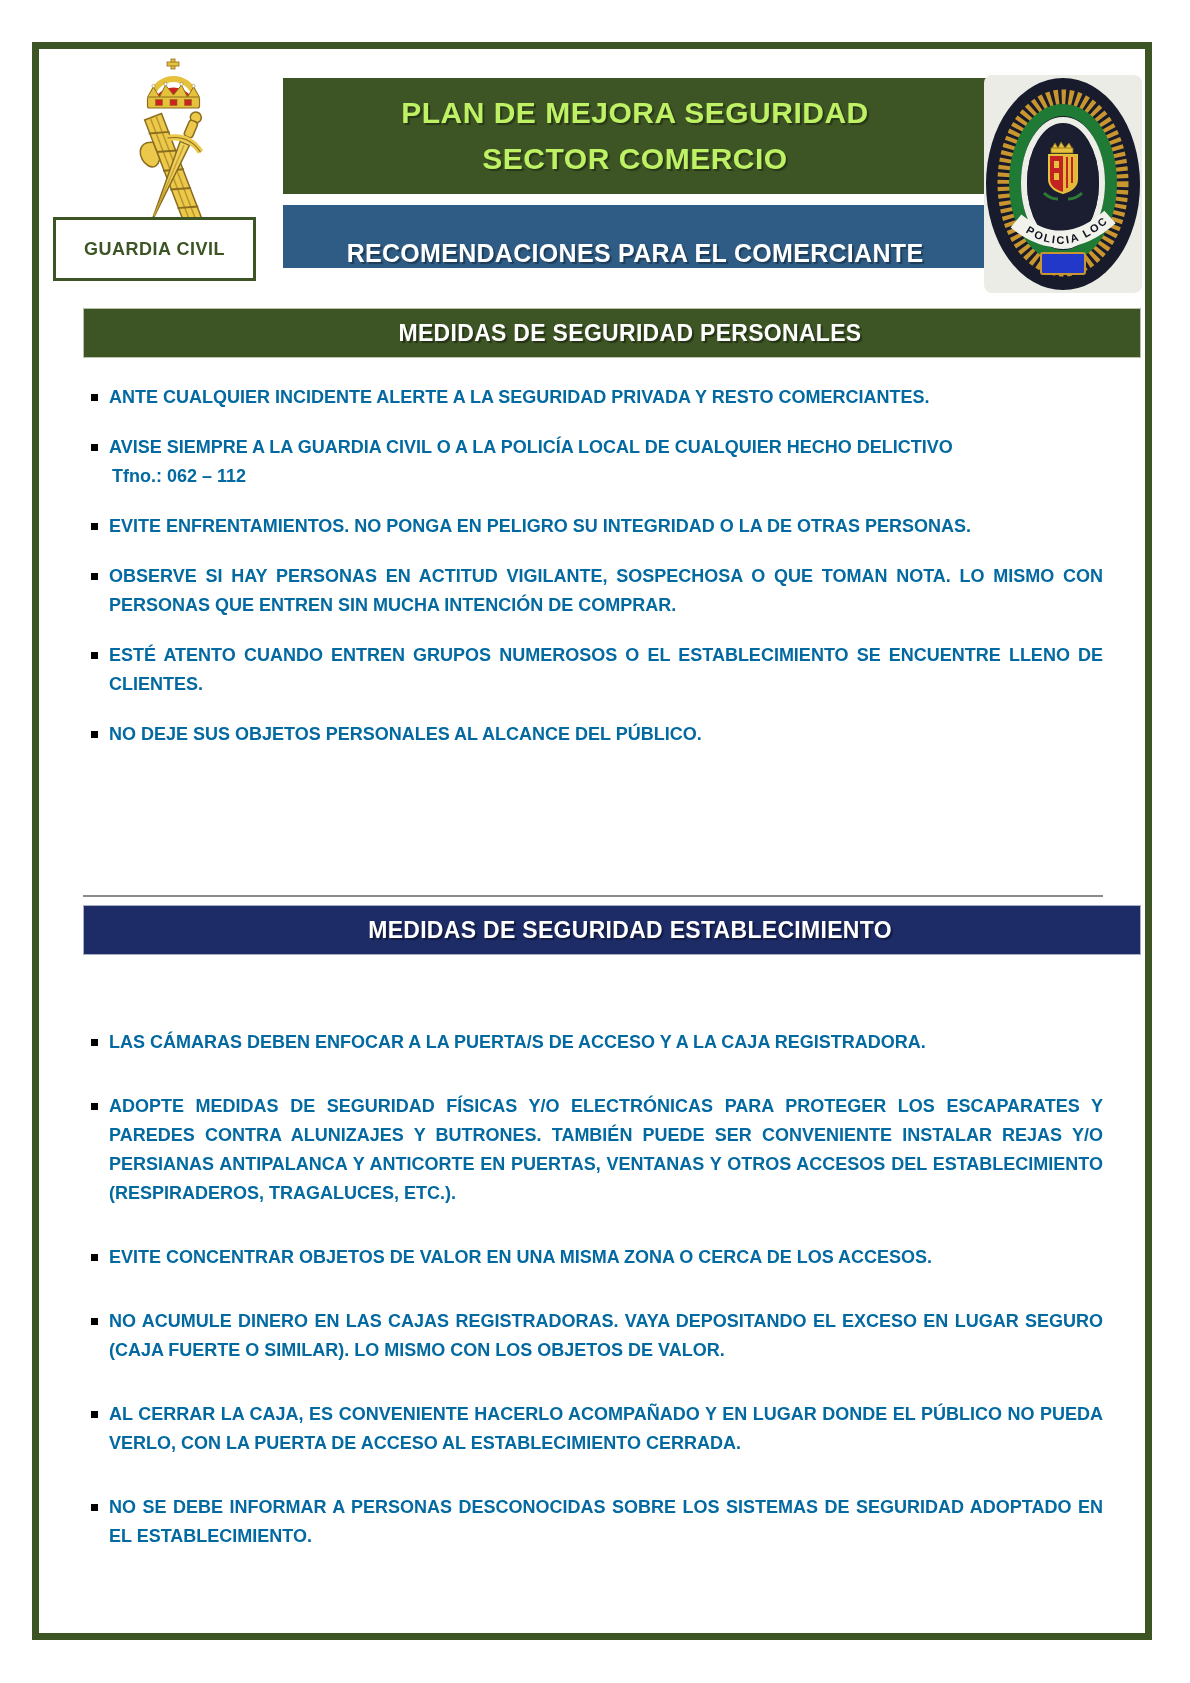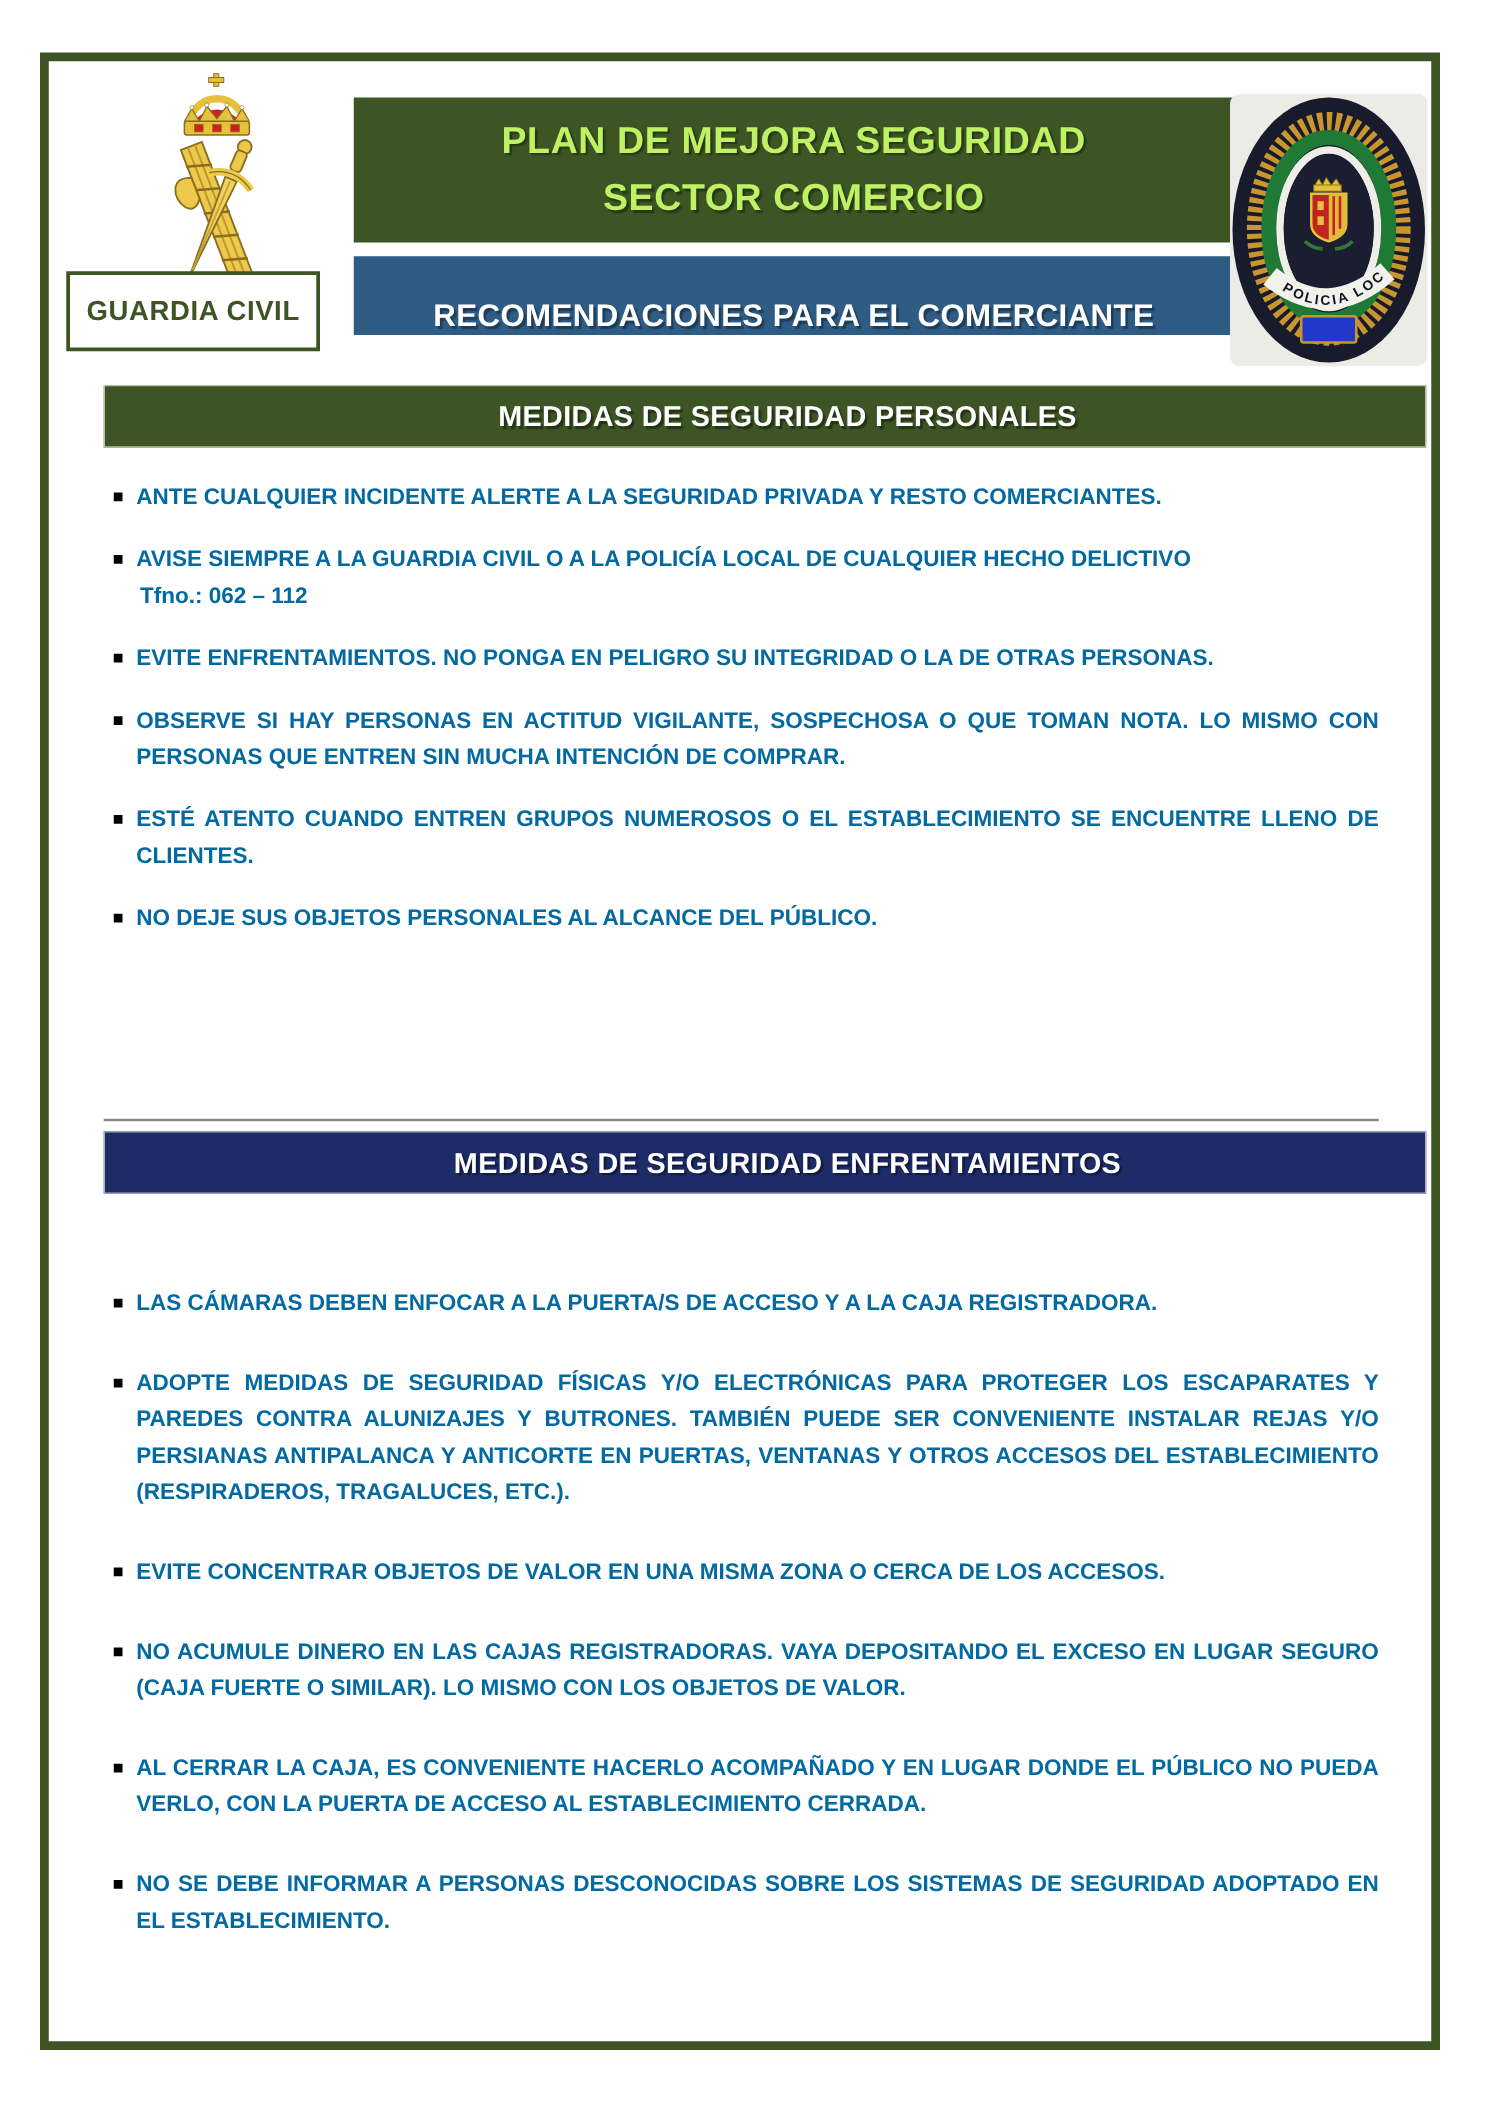--- a/index.html
+++ b/index.html
@@ -3,21 +3,21 @@
 <meta charset="utf-8">
 <style>
   html,body{margin:0;padding:0;background:#ffffff;}
   body{width:1190px;height:1683px;position:relative;font-family:"Liberation Sans",sans-serif;}
   .sheet{position:absolute;left:32px;top:42px;width:1106px;height:1584px;border:7px solid #3d5424;background:#ffffff;}
 
   
   .emblem{position:absolute;left:62px;top:6px;width:145px;height:165px;}
   .gc-box{position:absolute;left:14px;top:168px;width:197px;height:58px;border:3px solid #3d5424;
           display:flex;align-items:center;justify-content:center;}
-  .gc-box span{color:#3d5424;font-weight:bold;font-size:22px;letter-spacing:.5px;}
+  .gc-box span{color:#3d5424;font-weight:bold;font-size:18px;letter-spacing:.5px;}
   .banner-main{position:absolute;left:244px;top:29px;width:704px;height:116px;background:#3d5424;
                display:flex;flex-direction:column;align-items:center;justify-content:center;}
   .banner-main div{color:#bef264;font-weight:bold;font-size:30px;line-height:46px;
                    text-shadow:2px 2px 1px rgba(0,0,0,.35);letter-spacing:.5px;}
   .banner-sub{position:absolute;left:244px;top:156px;width:704px;height:63px;background:#2e5c85;
               display:flex;align-items:flex-end;justify-content:center;}
   .banner-sub div{color:#fff;font-weight:bold;font-size:25px;text-shadow:2px 2px 1px rgba(0,0,0,.35);letter-spacing:.3px;}
   .badge{position:absolute;left:945px;top:26px;width:158px;height:218px;}
 
   
@@ -180,21 +180,21 @@
     <span class="bullet"></span>
     <div class="bullet-text">
       <div class="line1">NO DEJE SUS OBJETOS PERSONALES AL ALCANCE DEL PÚBLICO.</div>
 
     </div>
   </div>
 </div>
 
   <div class="separator"></div>
   <div class="section-banner navy">
-    <div>MEDIDAS DE SEGURIDAD ENFRENTAMIENTOS</div>
+    <div>MEDIDAS DE SEGURIDAD ESTABLECIMIENTO</div>
   </div>
   <div class="bullet-list second">
   <div class="bullet-item">
     <span class="bullet"></span>
     <div class="bullet-text">
       <div class="line1">LAS CÁMARAS DEBEN ENFOCAR A LA PUERTA/S DE ACCESO Y A LA CAJA REGISTRADORA.</div>
 
     </div>
   </div>
 

